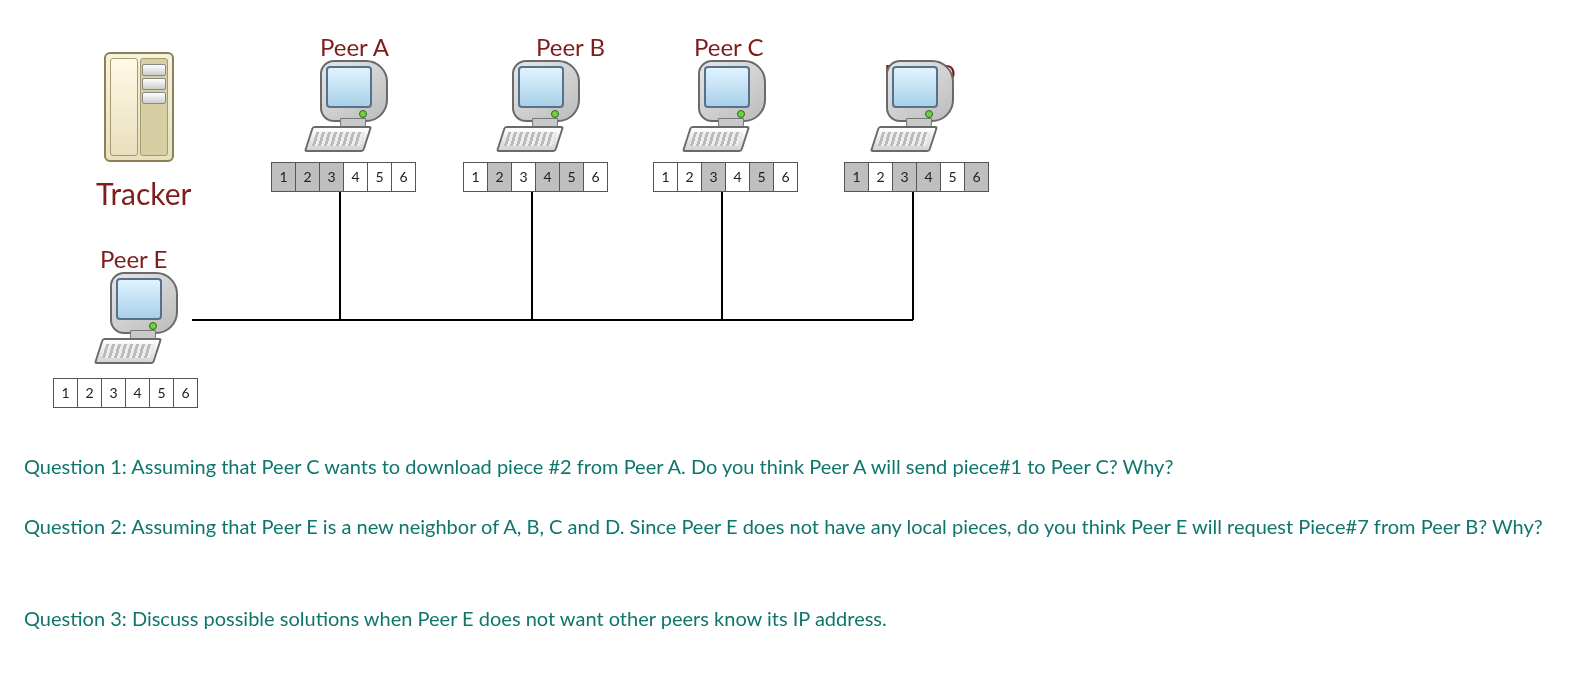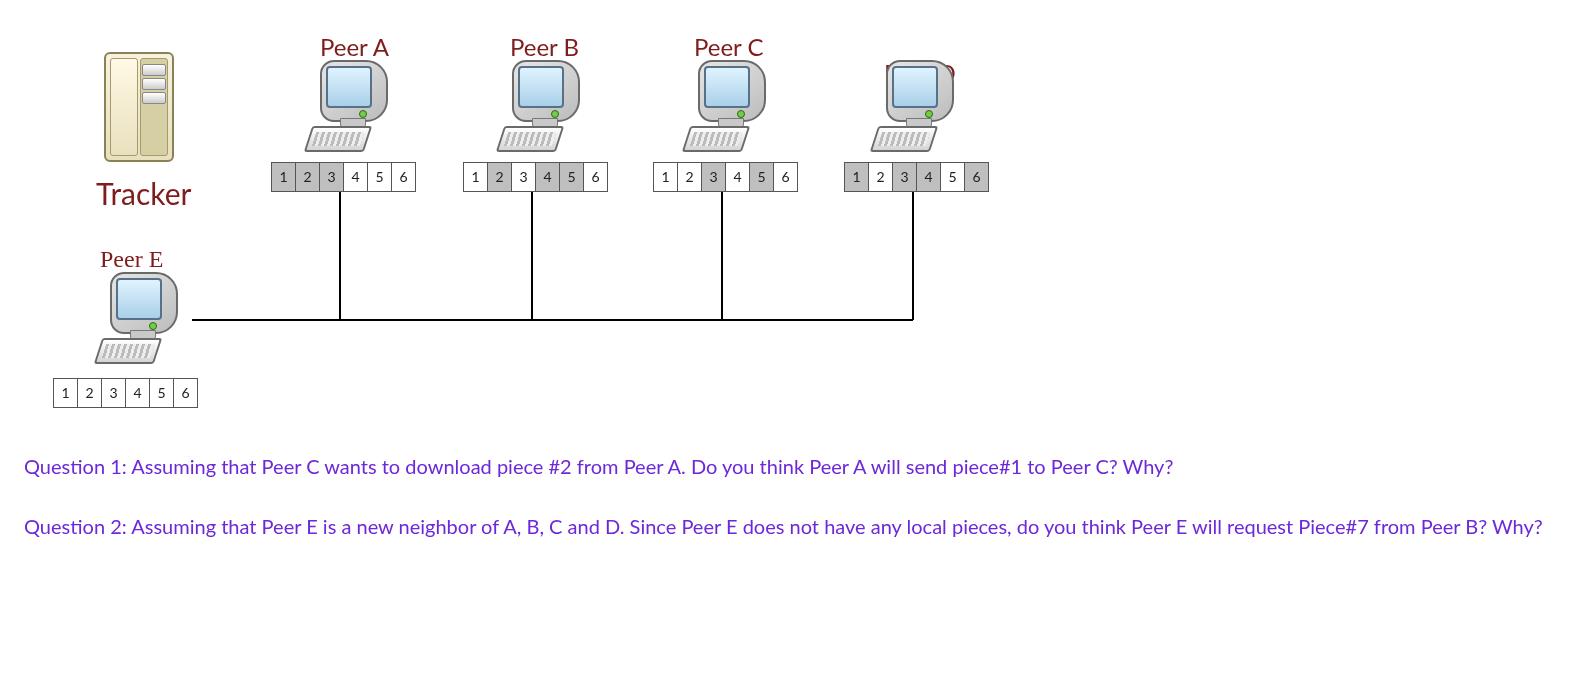--- a/index.html
+++ b/index.html
@@ -22,21 +22,21 @@
   .comp .led{position:absolute;left:57px;top:50px;width:6px;height:6px;background:#6fcf46;border:1px solid #2d6a12;border-radius:50%;}
   .comp .kb{position:absolute;left:6px;top:66px;width:56px;height:22px;background:linear-gradient(#fff,#d4d4d4);border:2px solid #6a6a6a;border-radius:3px;transform:skewX(-18deg);}
   .comp .kb::after{content:"";position:absolute;left:4px;top:4px;right:4px;bottom:4px;background:repeating-linear-gradient(90deg,#bbb 0 3px,#eee 3px 6px);}
 
   
   .strip{position:absolute;display:flex;border-right:1px solid #555;}
   .cell{width:23px;height:28px;border:1px solid #555;border-right:none;display:flex;align-items:center;justify-content:center;font-size:14px;color:#222;background:#fff;}
   .cell.has{background:#bfbfbf;}
 
   
-  .q{position:absolute;left:24px;right:24px;color:#6d28d9;}
+  .q{position:absolute;left:24px;right:24px;color:#0f766e;}
 
   
   .net svg{position:absolute;left:0;top:0;}
 </style>
 </head>
 <body>
 
 <div class="canvas">
 
   <div class="server" style="left:104px;top:52px;">
@@ -59,21 +59,21 @@
   </div>
   <div class="strip" style="left:271px;top:162px;">
       <div class="cell has">1</div>
       <div class="cell has">2</div>
       <div class="cell has">3</div>
       <div class="cell">4</div>
       <div class="cell">5</div>
       <div class="cell">6</div>
     </div>
 
-  <div class="lbl" style="left:510px;top:30px;">Peer B</div>
+  <div class="lbl" style="left:536px;top:30px;">Peer B</div>
   <div class="comp" style="left:494px;top:60px;">
     <div class="crt"></div>
       <div class="screen"></div>
       <div class="led"></div>
       <div class="stand"></div>
       <div class="kb"></div>
   </div>
   <div class="strip" style="left:463px;top:162px;">
       <div class="cell">1</div>
       <div class="cell has">2</div>
@@ -110,21 +110,21 @@
   </div>
   <div class="strip" style="left:844px;top:162px;">
       <div class="cell has">1</div>
       <div class="cell">2</div>
       <div class="cell has">3</div>
       <div class="cell has">4</div>
       <div class="cell">5</div>
       <div class="cell has">6</div>
     </div>
 
-  <div class="lbl" style="left:100px;top:242px;font-family:Liberation Serif, serif;">Peer E</div>
+  <div class="lbl" style="left:100px;top:242px;">Peer E</div>
   <div class="comp" style="left:92px;top:272px;">
     <div class="crt"></div>
       <div class="screen"></div>
       <div class="led"></div>
       <div class="stand"></div>
       <div class="kb"></div>
   </div>
   <div class="strip" style="left:53px;top:378px;">
       <div class="cell">1</div>
       <div class="cell">2</div>
@@ -141,14 +141,15 @@
         <line x1="532" y1="192" x2="532" y2="320"></line>
         <line x1="722" y1="192" x2="722" y2="320"></line>
         <line x1="913" y1="192" x2="913" y2="320"></line>
         <line x1="192" y1="320" x2="913" y2="320"></line>
       </g>
     </svg>
   </div>
 
   <div class="q" style="top:452px;">Question 1:  Assuming that Peer C wants to download piece #2 from Peer A.  Do you think Peer A will send piece#1 to Peer C? Why?</div>
   <div class="q" style="top:512px;">Question 2: Assuming that Peer E is a new neighbor of A, B, C and D.  Since Peer E does not have any local pieces, do you think Peer E will request Piece#7 from Peer B? Why?</div>
+  <div class="q" style="top:604px;">Question 3: Discuss possible solutions when Peer E does not want other peers know its IP address.</div>
 
 </div>
 
 </body></html>

